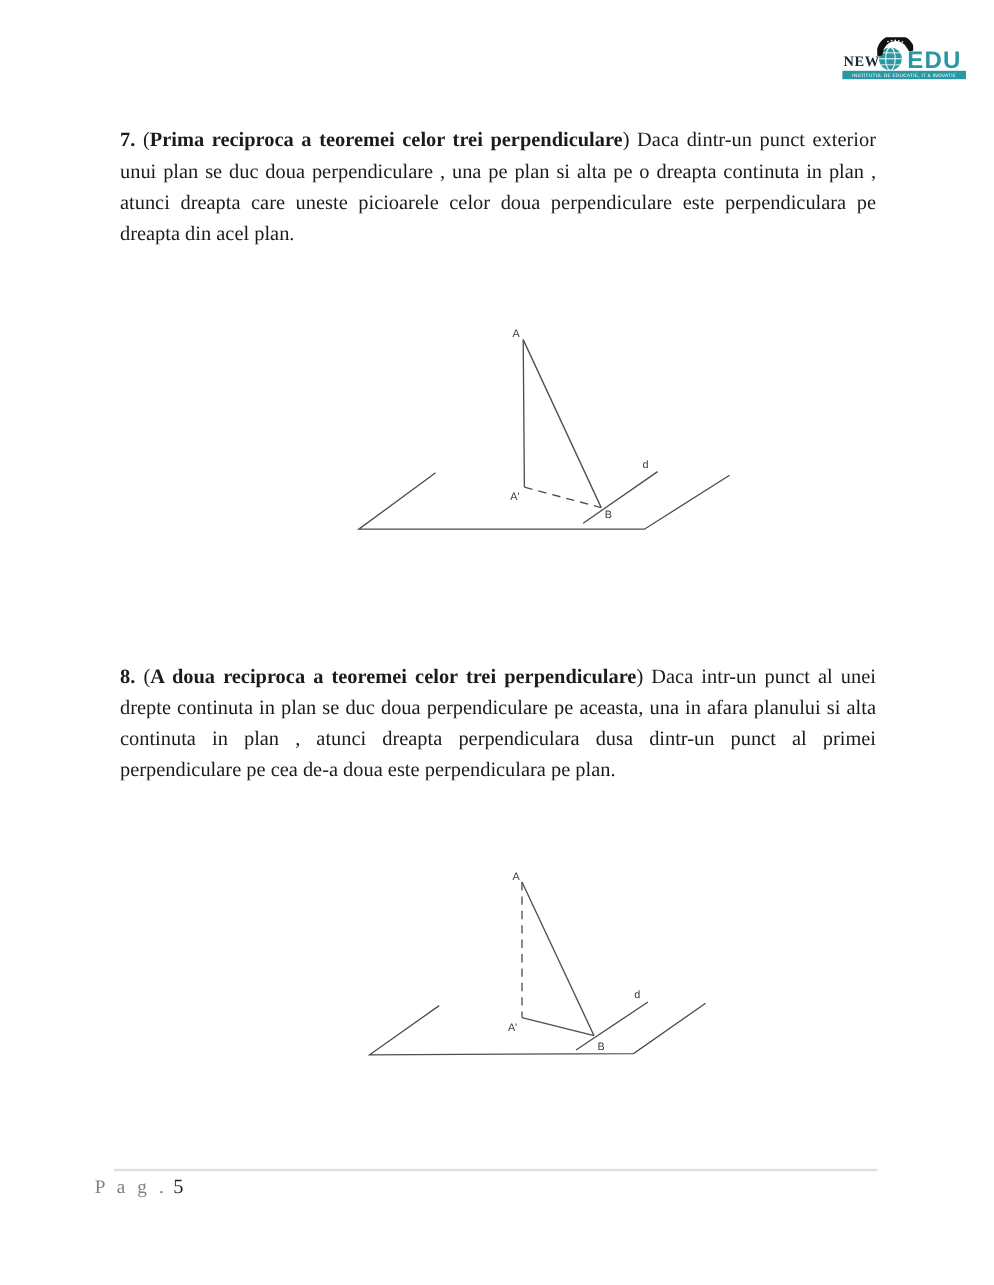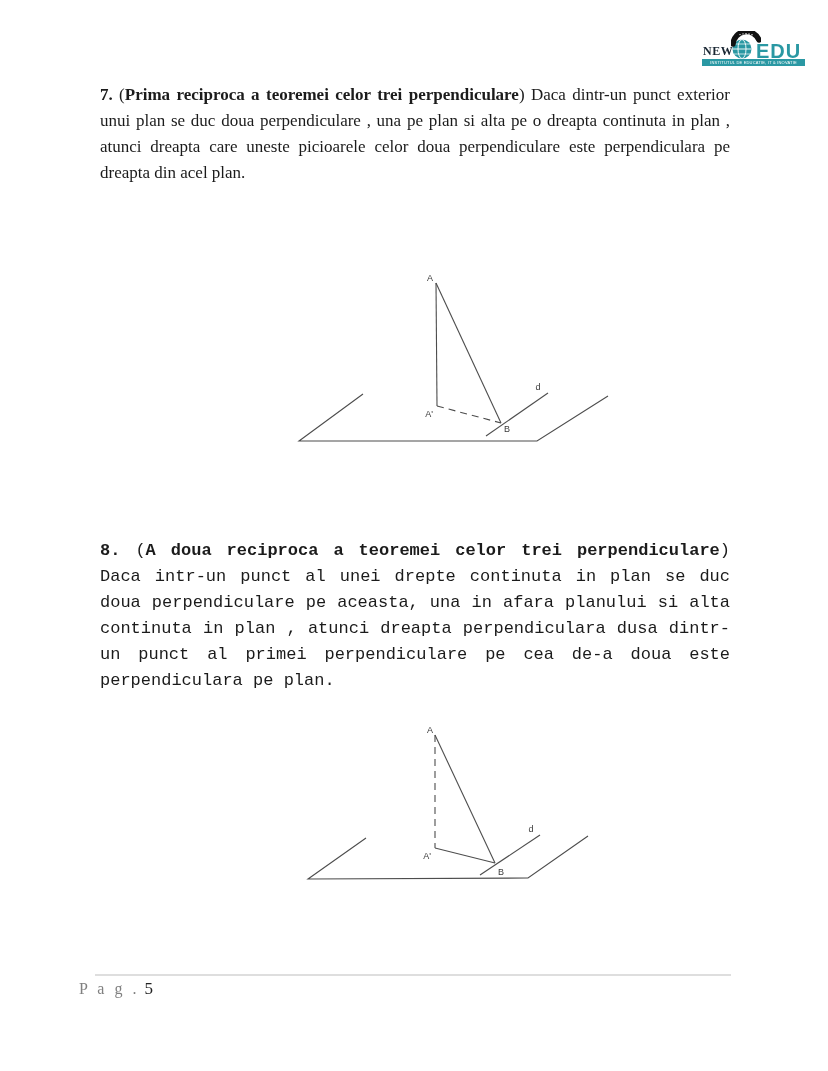--- a/index.html
+++ b/index.html
@@ -36,22 +36,22 @@
     letter-spacing:0.2px; white-space:nowrap; overflow:hidden;
   }
 
   
   .para {
     position:absolute; left:100px; width:630px;
     font-size:17px; line-height:26px;
     color:#1b1b1b; text-align:justify;
   }
   .para .bd { font-weight:bold; }
-  #para-7 { top:82px; }
-  #para-8 { top:538px;font-family:Liberation Mono, monospace; }
+  #para-7 { top:104px; }
+  #para-8 { top:551px; }
 
   
   .fig { position:absolute; }
   #fig-1 { left:285px; top:265px; }
   #fig-2 { left:295px; top:715px; }
   .fig line, .fig polyline {
     stroke:#4d4d4d; stroke-width:1.1; fill:none;
   }
   .fig .dash { stroke-dasharray:7 5; }
   .fig text {

